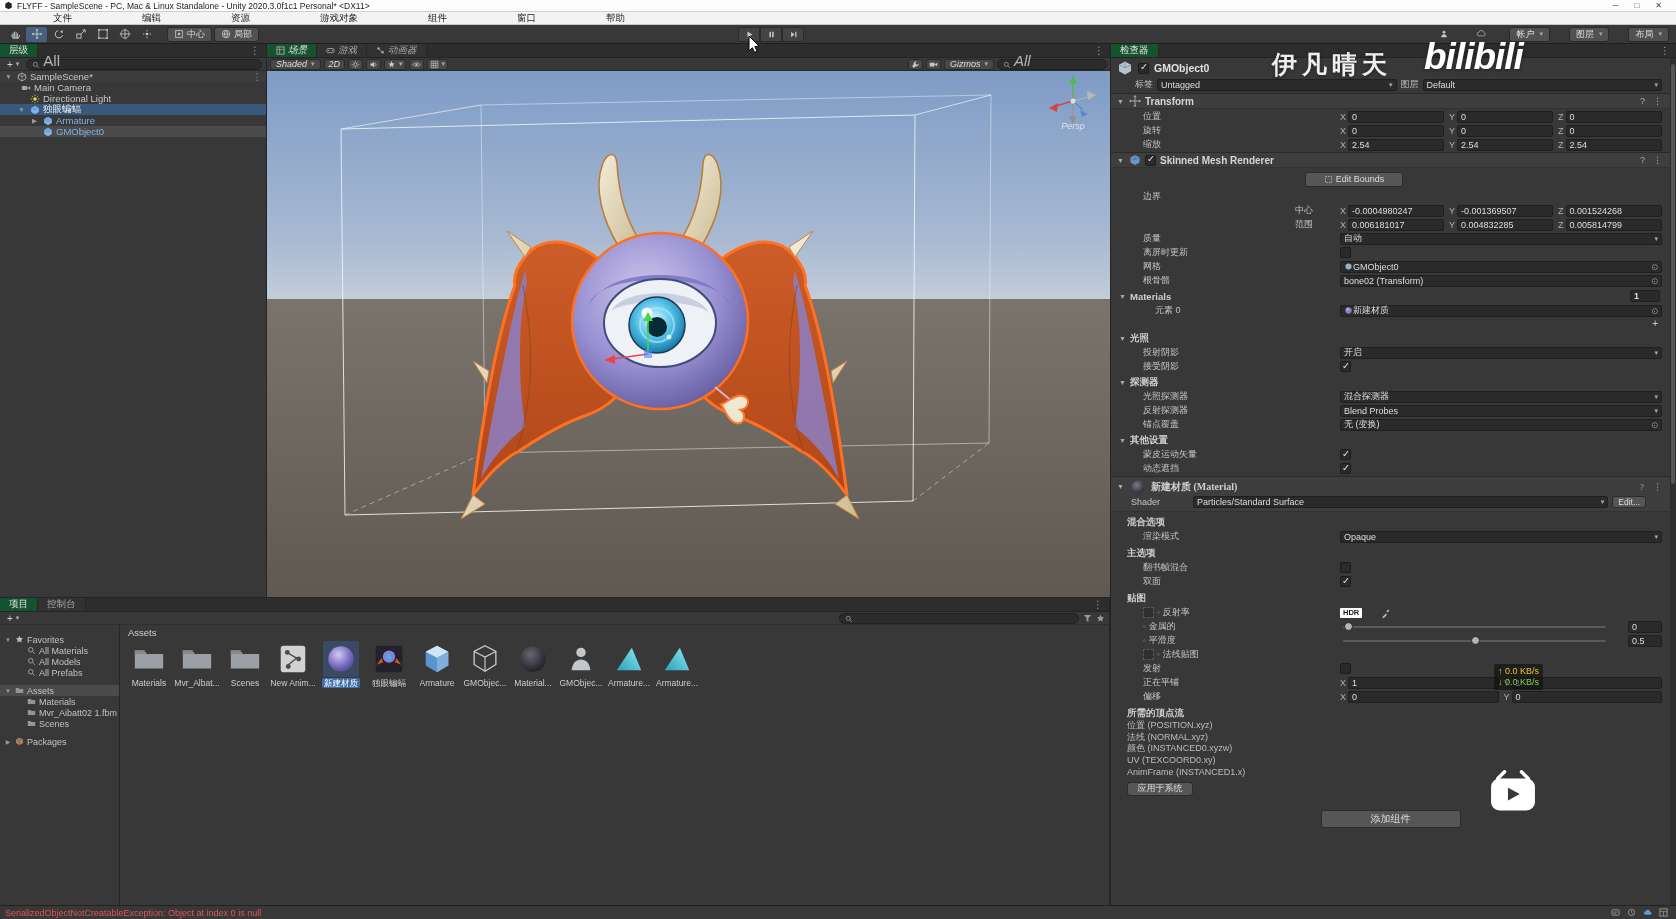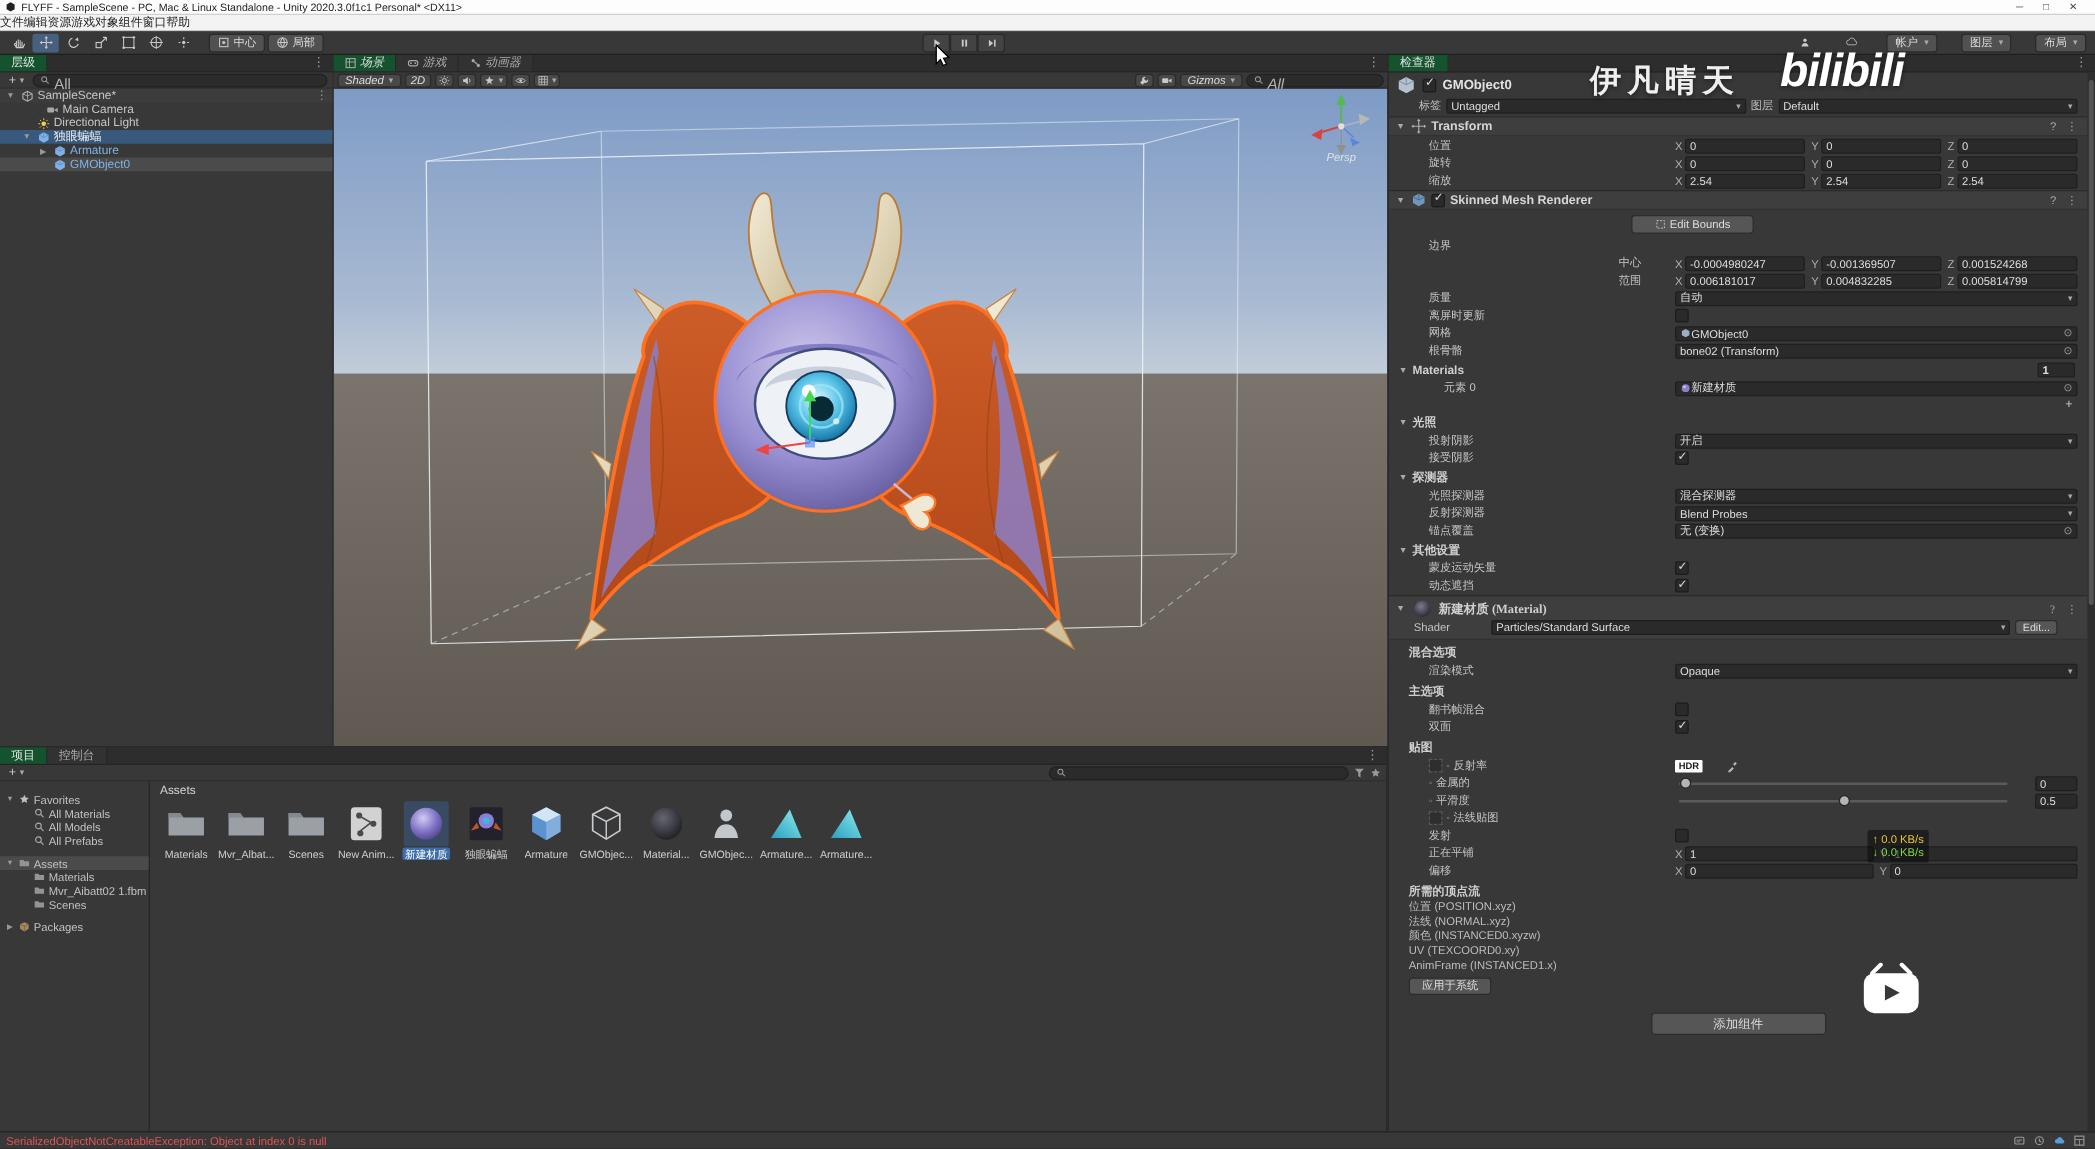--- a/index.html
+++ b/index.html
@@ -6,21 +6,21 @@
 html,body{background:#1b1b1b;}
 body{font-family:"Liberation Sans","DejaVu Sans",sans-serif;}
 svg{display:block;}
 .app{position:relative;width:1676px;height:919px;background:#383838;overflow:hidden;font-size:10px;color:#c8c8c8;}
 
 
 .titlebar{position:absolute;left:0;top:0;width:100%;height:12px;background:#fdfdfd;display:flex;align-items:center;padding:0 4px;color:#1d1d1d;font-size:8.5px;border-bottom:1px solid #cfcfcf;}
 .ulogo{width:9px;height:9px;margin-right:4px;flex:none;}
 .wctrls{margin-left:auto;display:flex;gap:16px;padding-right:10px;font-size:8px;color:#444;}
 .menubar{position:absolute;left:0;top:12px;width:100%;height:13px;background:#f3f3f3;display:flex;align-items:center;color:#1c1c1c;font-size:9.5px;border-bottom:1px solid #c6c6c6;}
-.menu-item{padding:0 0;height:100%;display:flex;align-items:center;}
+.menu-item{padding:0 17px;height:100%;display:flex;align-items:center;margin-left:36px;}
 
 
 .toolbar{position:absolute;left:0;top:25px;width:100%;height:19px;background:#383838;border-bottom:1px solid #1f1f1f;display:flex;align-items:center;padding:0 4px;gap:2px;}
 .toolbtn{width:21px;height:15px;display:flex;align-items:center;justify-content:center;border-radius:2px;}
 .toolbtn.active{background:#46607e;}
 .toolbtn svg{width:12px;height:12px;}
 .tbtn{display:flex;align-items:center;gap:3px;padding:0 6px;height:15px;background:#515151;border:1px solid #2a2a2a;border-radius:3px;font-size:9px;color:#ddd;}
 .tbtn svg{width:10px;height:10px;}
 .tbtn.iconly{padding:0 4px;background:transparent;border:none;}
 .ddg{font-size:7px;color:#aaa;margin-left:2px;}
@@ -37,21 +37,21 @@
 .tab.active{background:#14532d;color:#e0e0e0;}
 .tab svg{width:9px;height:9px;}
 .tab-more{margin-left:auto;padding:0 6px;color:#9a9a9a;display:flex;align-items:center;}
 .panel{position:absolute;background:#383838;}
 .hierarchy{left:0;top:44px;width:267px;height:553px;border-right:1px solid #242424;}
 .scene{left:267px;top:44px;width:843px;height:553px;font-style:italic;}
 .project{left:0;top:597px;width:1110px;height:308px;border-top:1px solid #242424;border-right:1px solid #242424;}
 .inspector{left:1110px;top:44px;width:566px;height:861px;border-left:1px solid #242424;}
 .paneltool{height:13px;display:flex;align-items:center;gap:4px;padding:0 4px;background:#383838;border-bottom:1px solid #2e2e2e;}
 .plusbtn{display:flex;align-items:center;gap:1px;color:#ccc;padding:0 3px;font-size:10px;}
-.searchbox{flex:1;height:11px;background:#2b2b2b;border:1px solid #212121;border-radius:6px;display:flex;align-items:flex-start;gap:3px;padding:0 5px;color:#b4b4b4;font-size:12px;}
+.searchbox{flex:1;height:11px;background:#2b2b2b;border:1px solid #212121;border-radius:6px;display:flex;align-items:flex-end;gap:3px;padding:0 5px;color:#b4b4b4;font-size:15px;}
 .searchbox svg{width:8px;height:8px;flex:none;}
 .picon{display:flex;align-items:center;}
 .picon svg{width:9px;height:9px;}
 
 
 .h-row{display:flex;align-items:center;height:11px;font-size:9.5px;color:#c6c6c6;gap:3px;padding-right:4px;}
 .h-row .fold{width:9px;font-size:6.5px;color:#999;text-align:center;flex:none;}
 .h-row .hicon{width:11px;height:11px;flex:none;display:flex;align-items:center;justify-content:center;}
 .h-row .hicon svg{width:10px;height:10px;}
 .h-row.header{background:#3c3c3c;}
@@ -339,21 +339,21 @@
           <span class="fold">▼</span>
           <span class="hicon">
             <svg viewBox="0 0 12 12">
               <path d="M6 1.3L10.4 3.7v4.6L6 10.7 1.6 8.3V3.7z" fill="none" stroke="#b8b8b8"></path>
               <path d="M6 1.3v4.4M6 5.7l4.4-2M6 5.7L1.6 3.7M6 5.7v5" stroke="#b8b8b8" stroke-width=".7" fill="none"></path>
             </svg>
           </span>
           <span class="hlabel">SampleScene*</span>
           <span class="row-more">⋮</span>
         </div>
-        <div class="h-row" style="padding-left:24px">
+        <div class="h-row" style="padding-left:8px">
           <span class="fold"></span>
           <span class="hicon">
             <svg viewBox="0 0 12 12">
               <rect x="1" y="3.5" width="6.5" height="5" rx="1" fill="#a8a8a8"></rect>
               <path d="M7.5 6l3.5-2.2v4.4z" fill="#a8a8a8"></path>
             </svg>
           </span>
           <span class="hlabel">Main Camera</span>
         </div>
         <div class="h-row" style="padding-left:17px">

